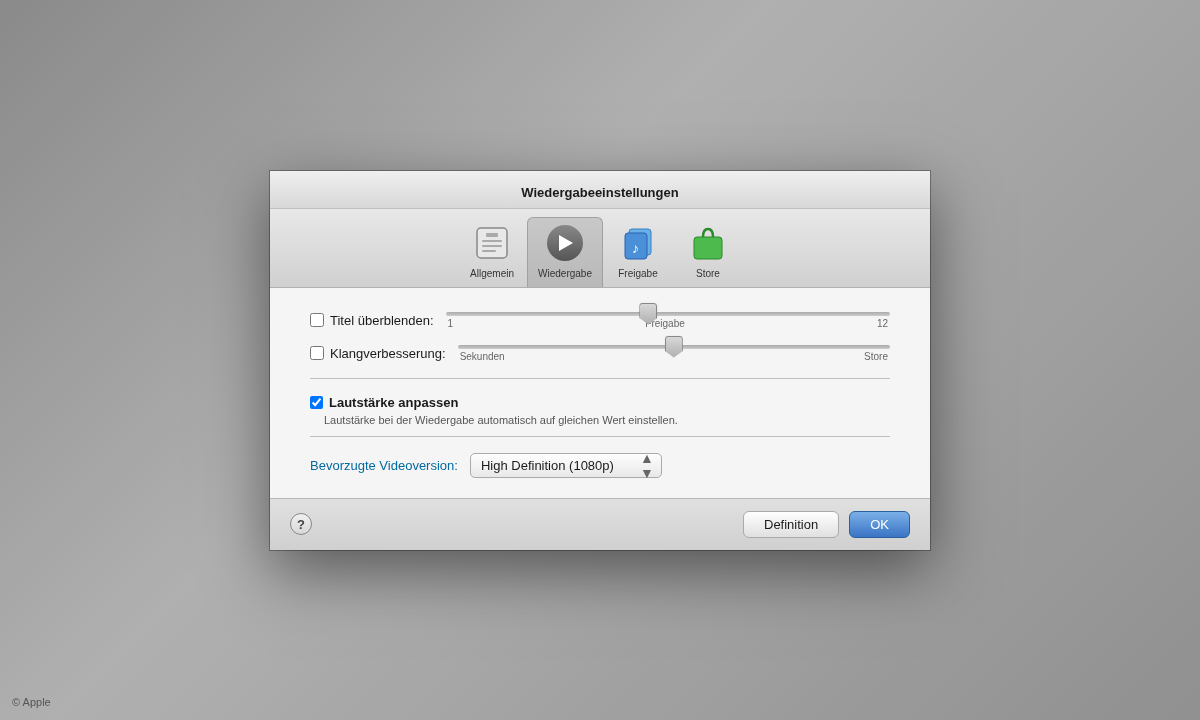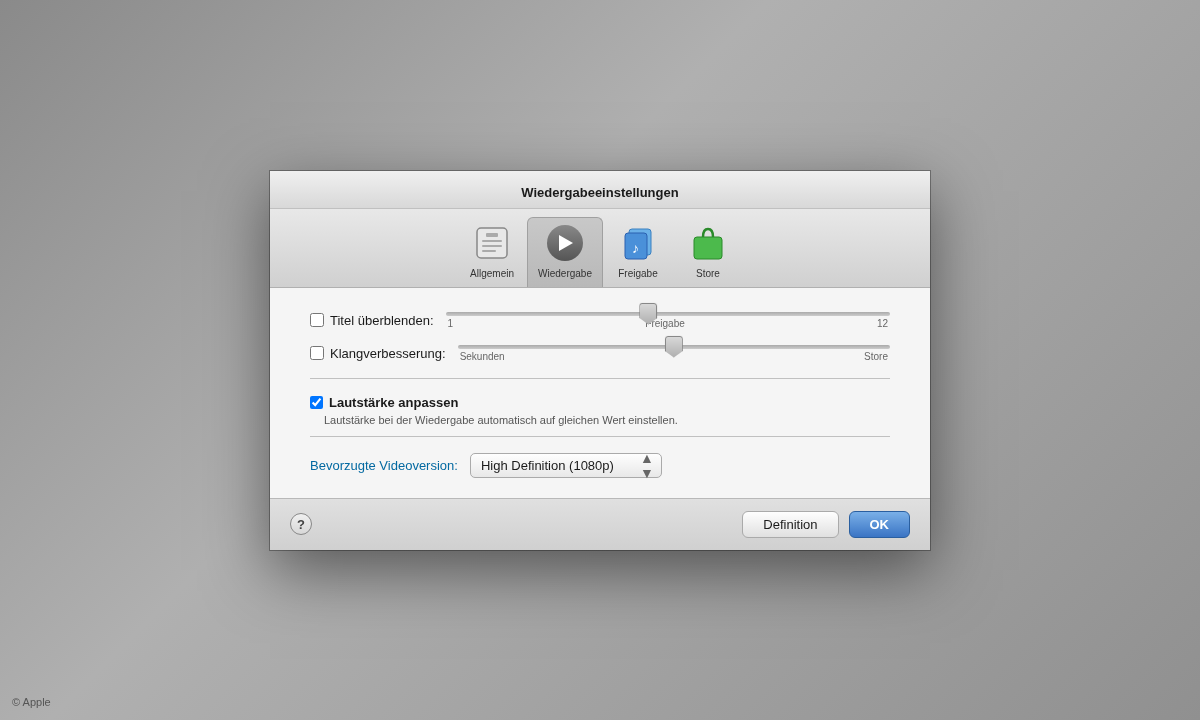--- a/index.html
+++ b/index.html
@@ -293,21 +293,21 @@
     .btn-cancel {
       background: linear-gradient(to bottom, #fefefe, #e0e0e0);
       border-color: #aaa;
       color: #1a1a1a;
     }
 
     .btn-ok {
       background: linear-gradient(to bottom, #7ab0e8, #3a74c4);
       border-color: #2a5fa0;
       color: white;
-      font-weight: bold;
+      font-weight: normal;
     }
 
     
     svg { display: block; }
   </style>
 </head>
 <body>
 
 <div class="dialog">
 

